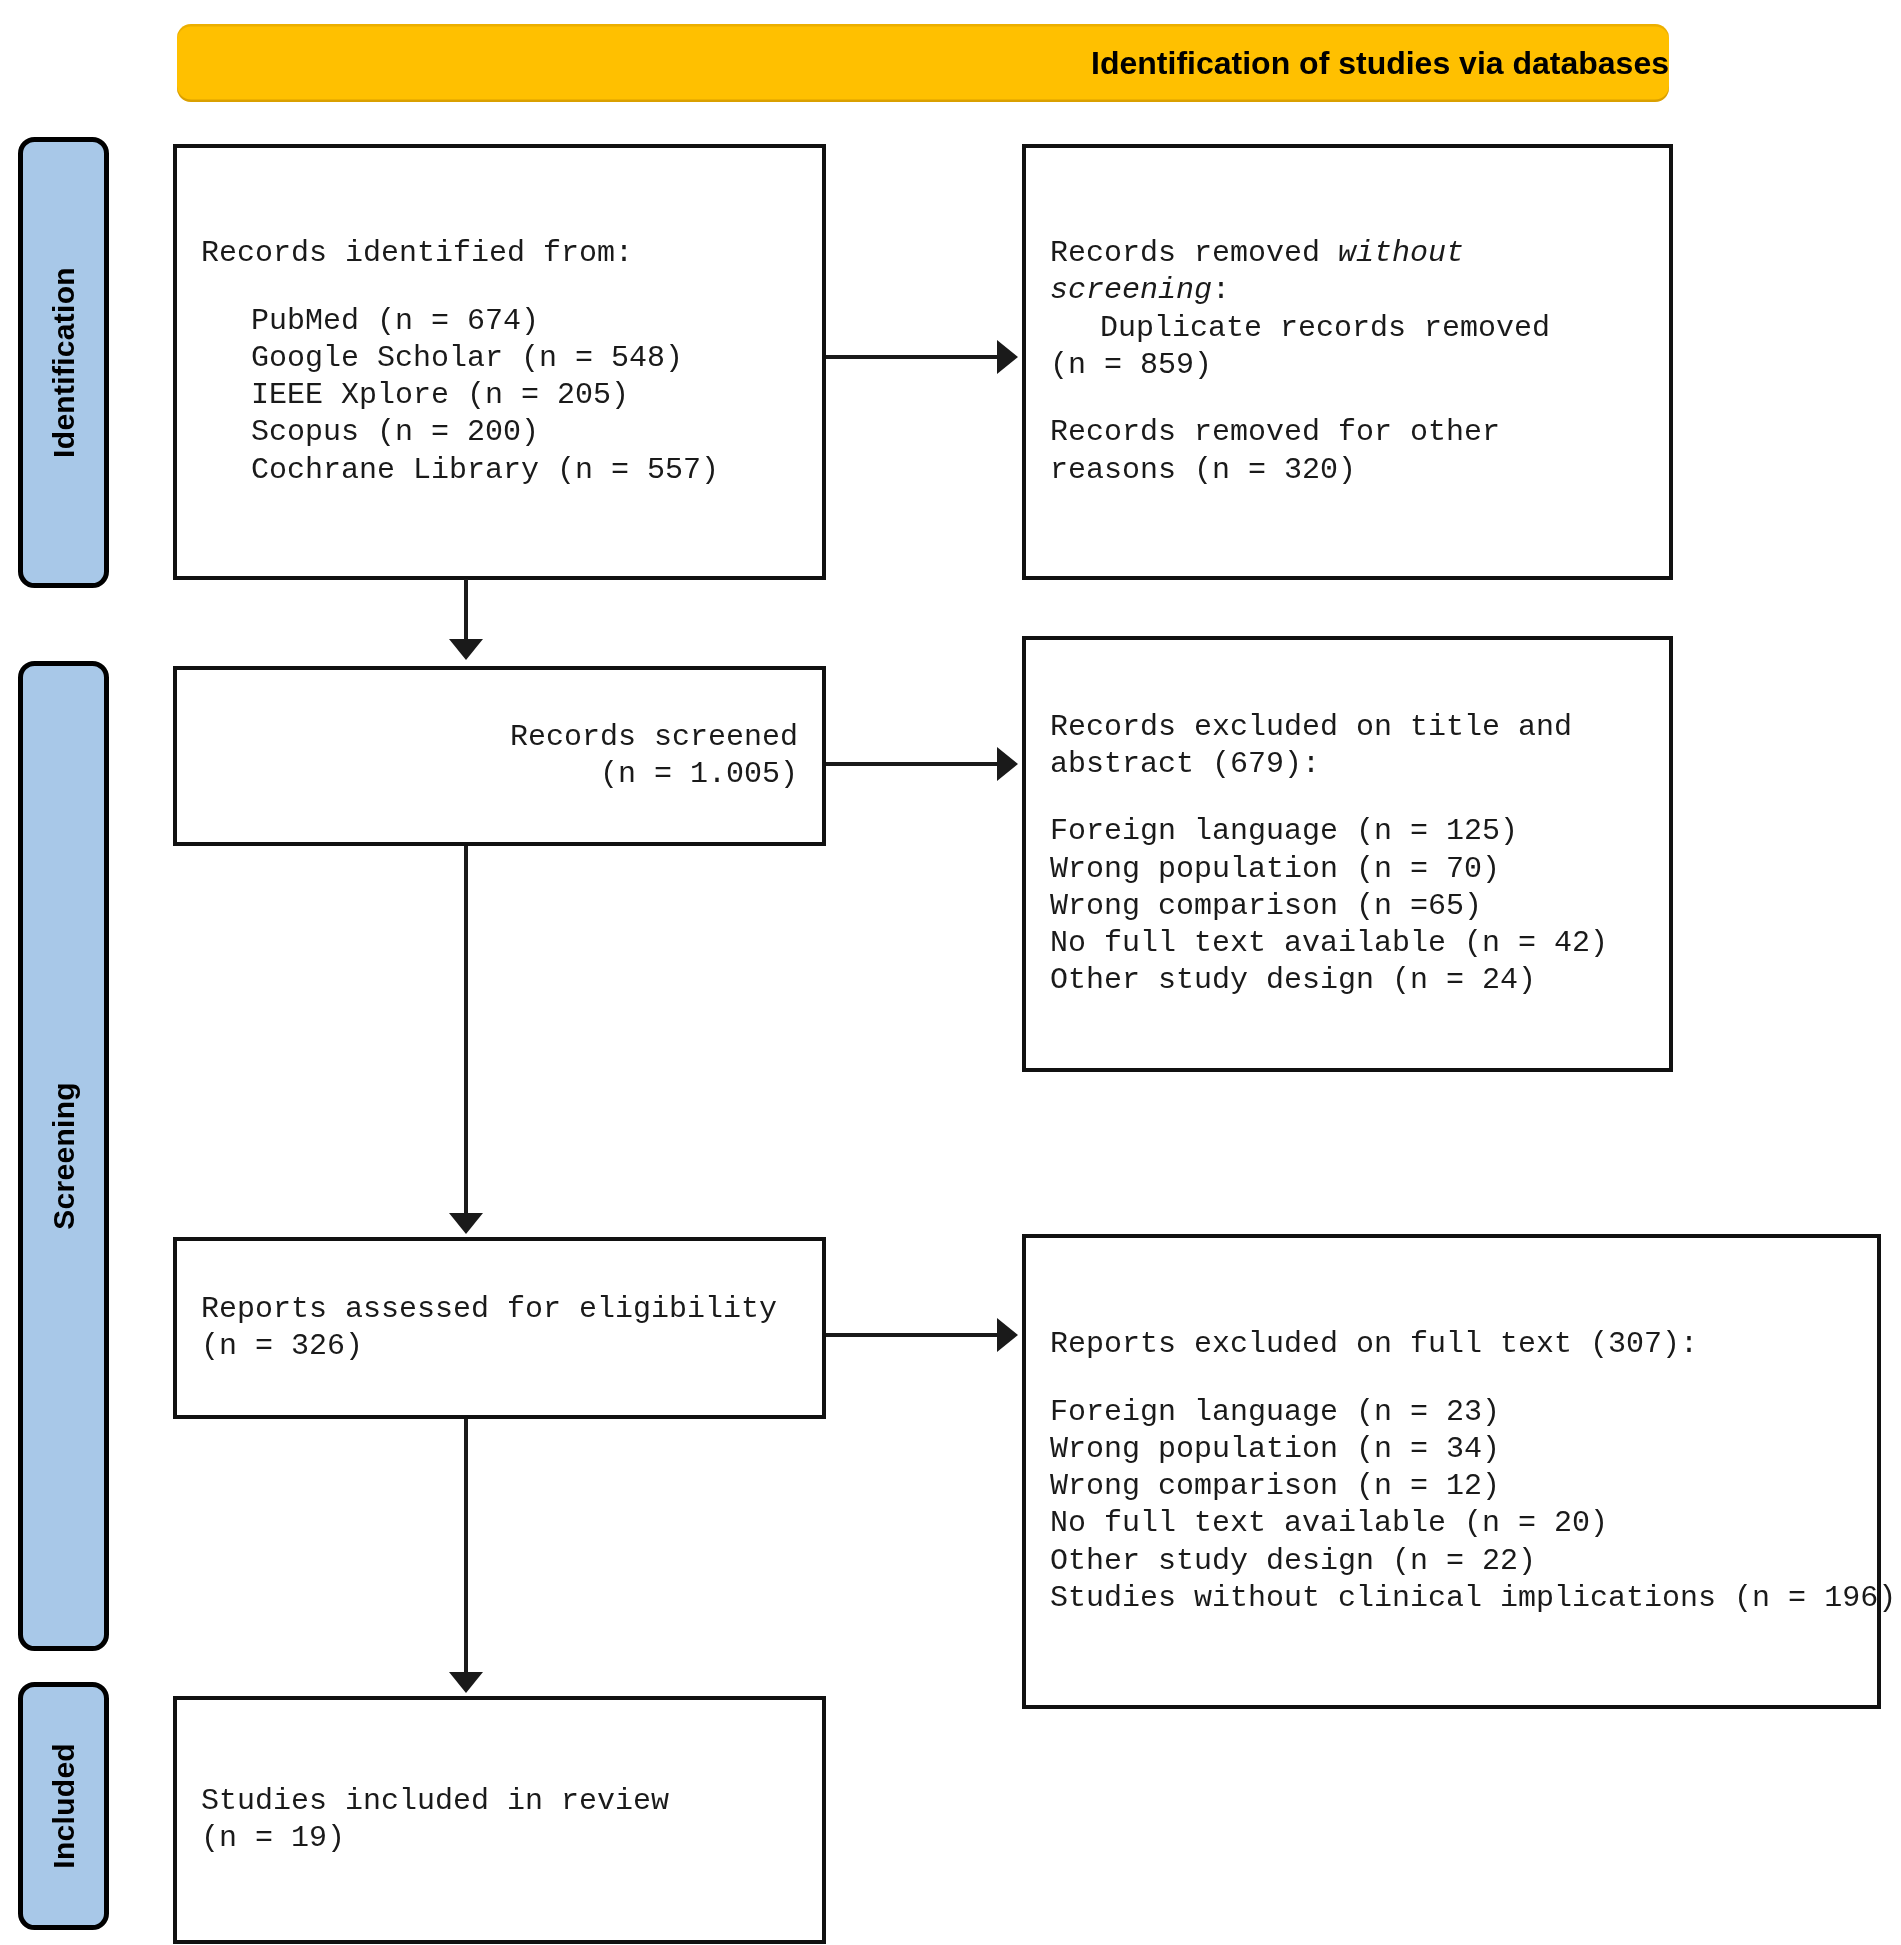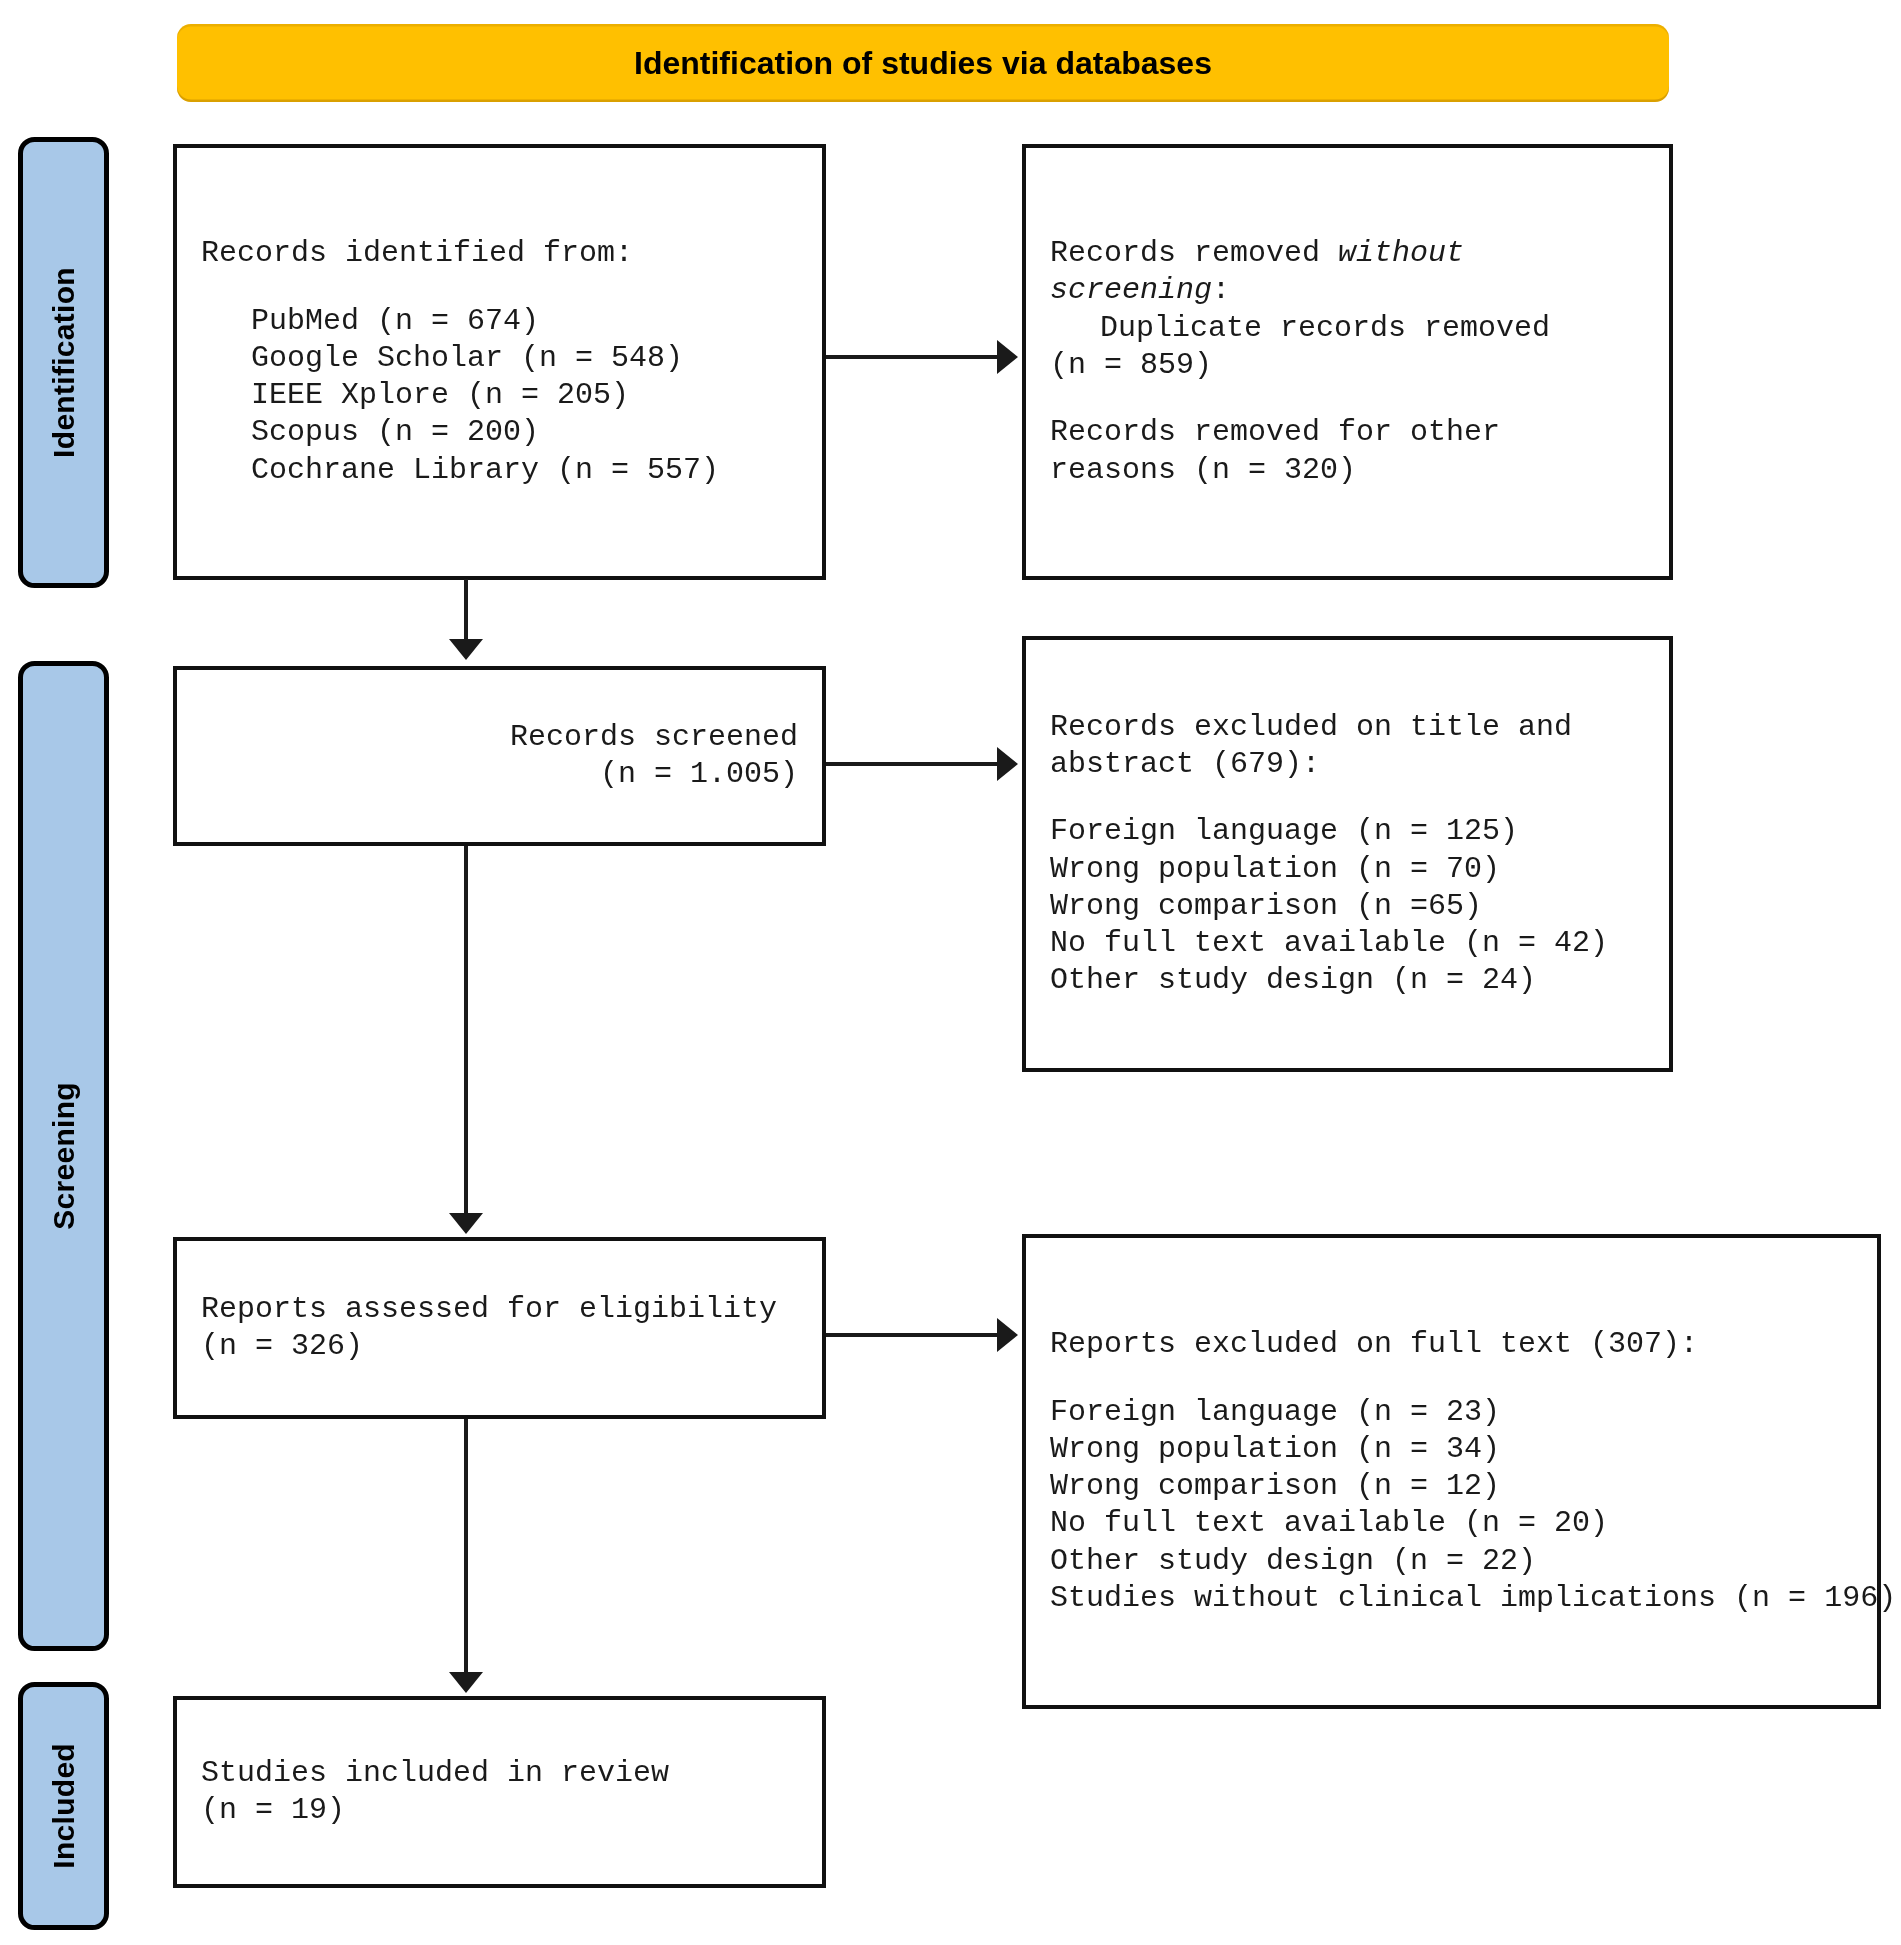--- a/index.html
+++ b/index.html
@@ -41,21 +41,21 @@
   }
 
   
   .banner {
     position: absolute;
     background: #ffc000;
     border-radius: 14px;
     box-shadow: inset 0 -2.5px 0 rgba(150,100,0,.35), inset 0 2.5px 0 rgba(150,100,0,.18);
     display: flex;
     align-items: center;
-    justify-content: center;
+    justify-content: flex-end;
     box-sizing: border-box;
   }
   .banner .btext {
     font-weight: bold;
     font-size: 32px;
     color: #000000;
     white-space: nowrap;
   }
 
   
@@ -202,19 +202,19 @@
   </div>
 
   <div class="conn-h" style="left:826px; top:1333px; width:173px;">
     <span class="head"></span>
   </div>
 
   <div class="conn-v" style="left:464px; top:1419px; height:255px;">
     <span class="head"></span>
   </div>
 
-  <div class="pbox" style="left:173px; top:1696px; width:653px; height:192px;">
+  <div class="pbox" style="left:173px; top:1696px; width:653px; height:248px;">
     <div class="line">Studies included in review</div>
     <div class="line">(n = 19)</div>
   </div>
 
 </div>
 
 
 </body></html>

